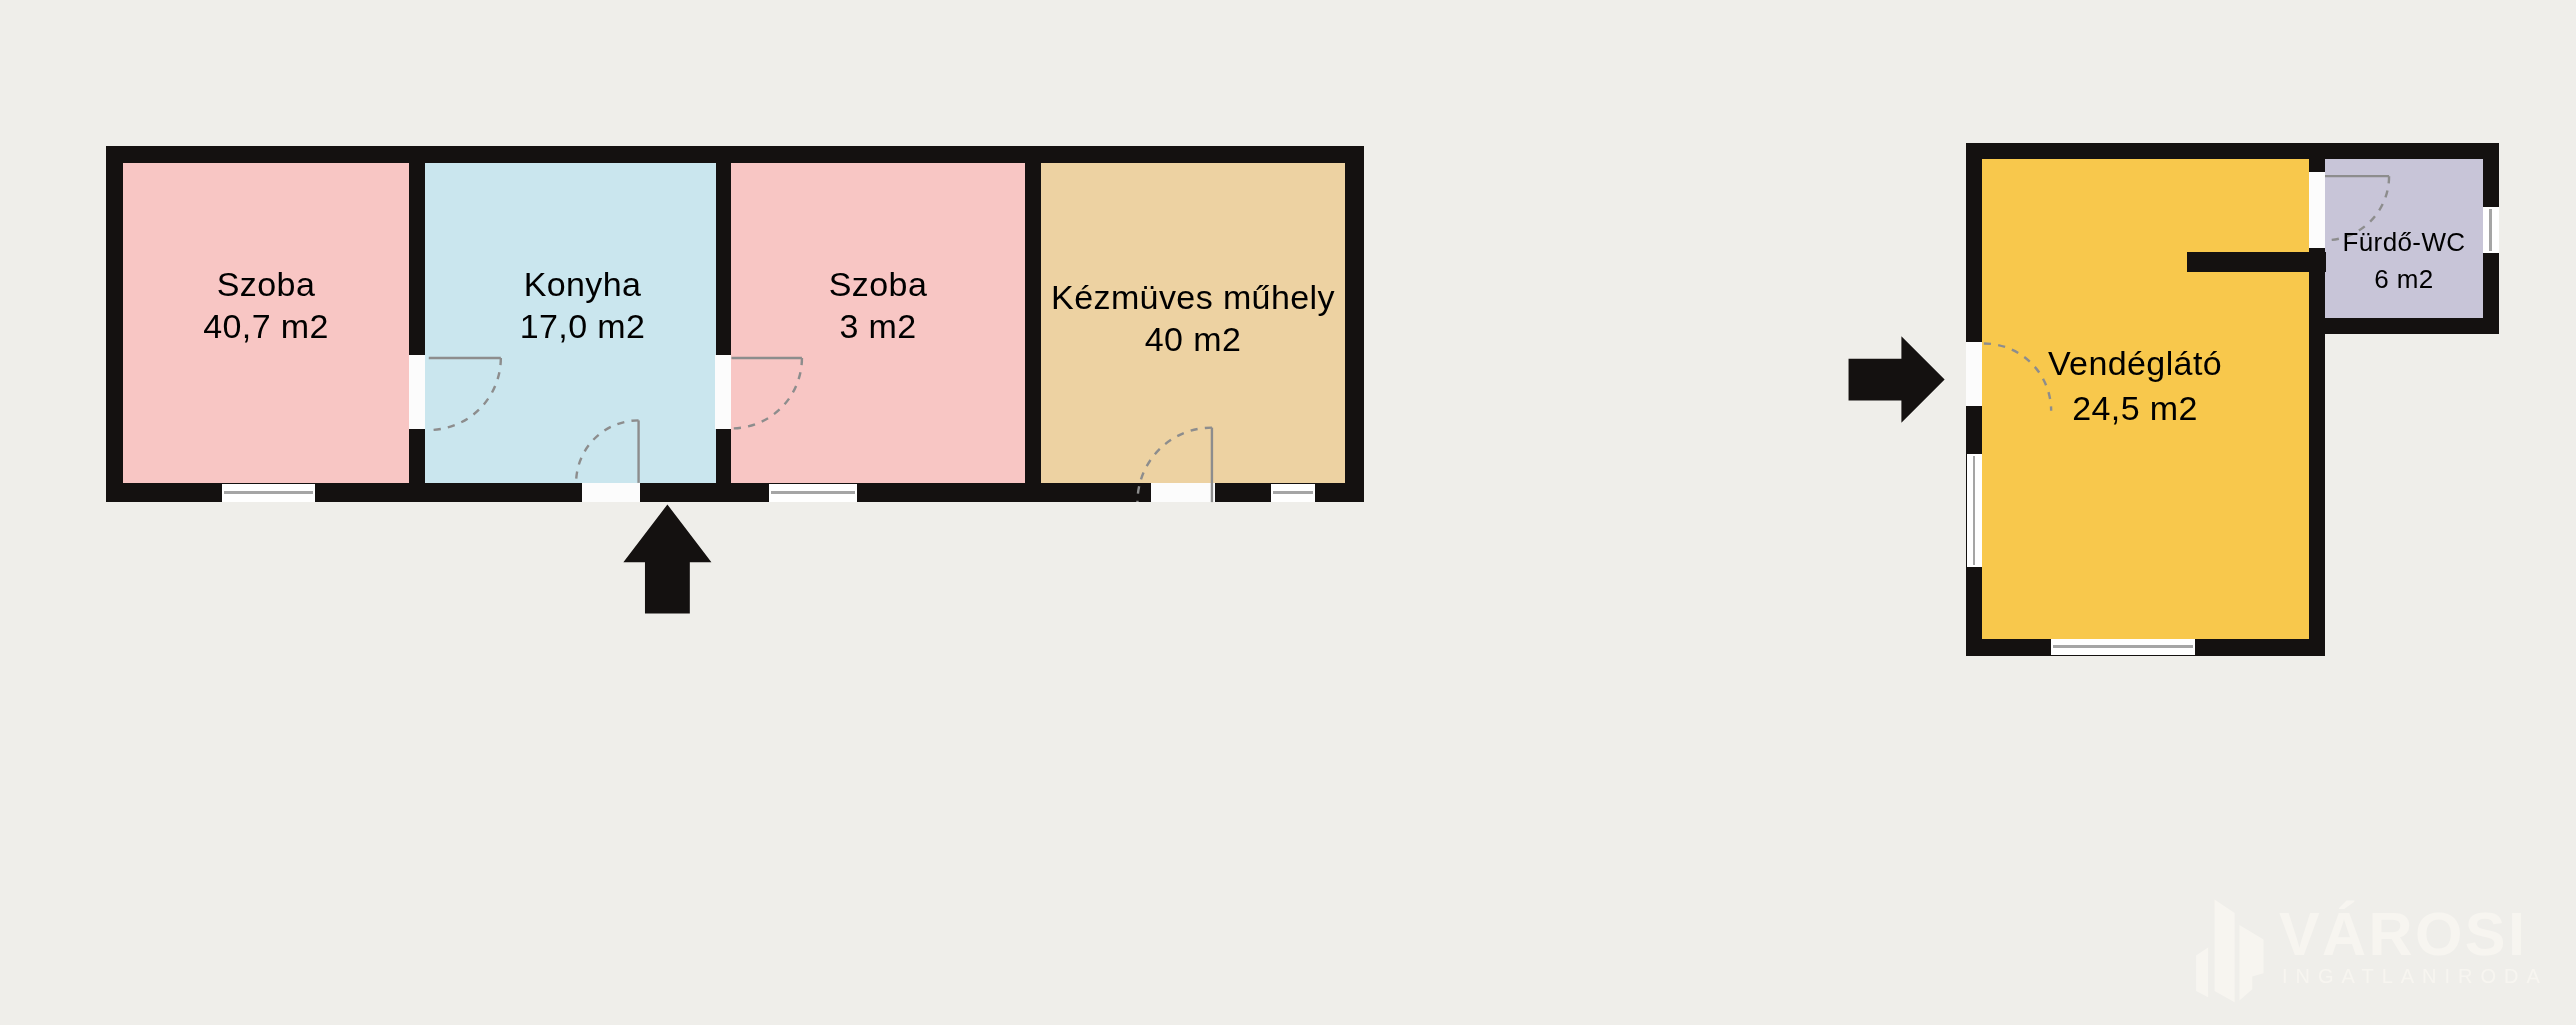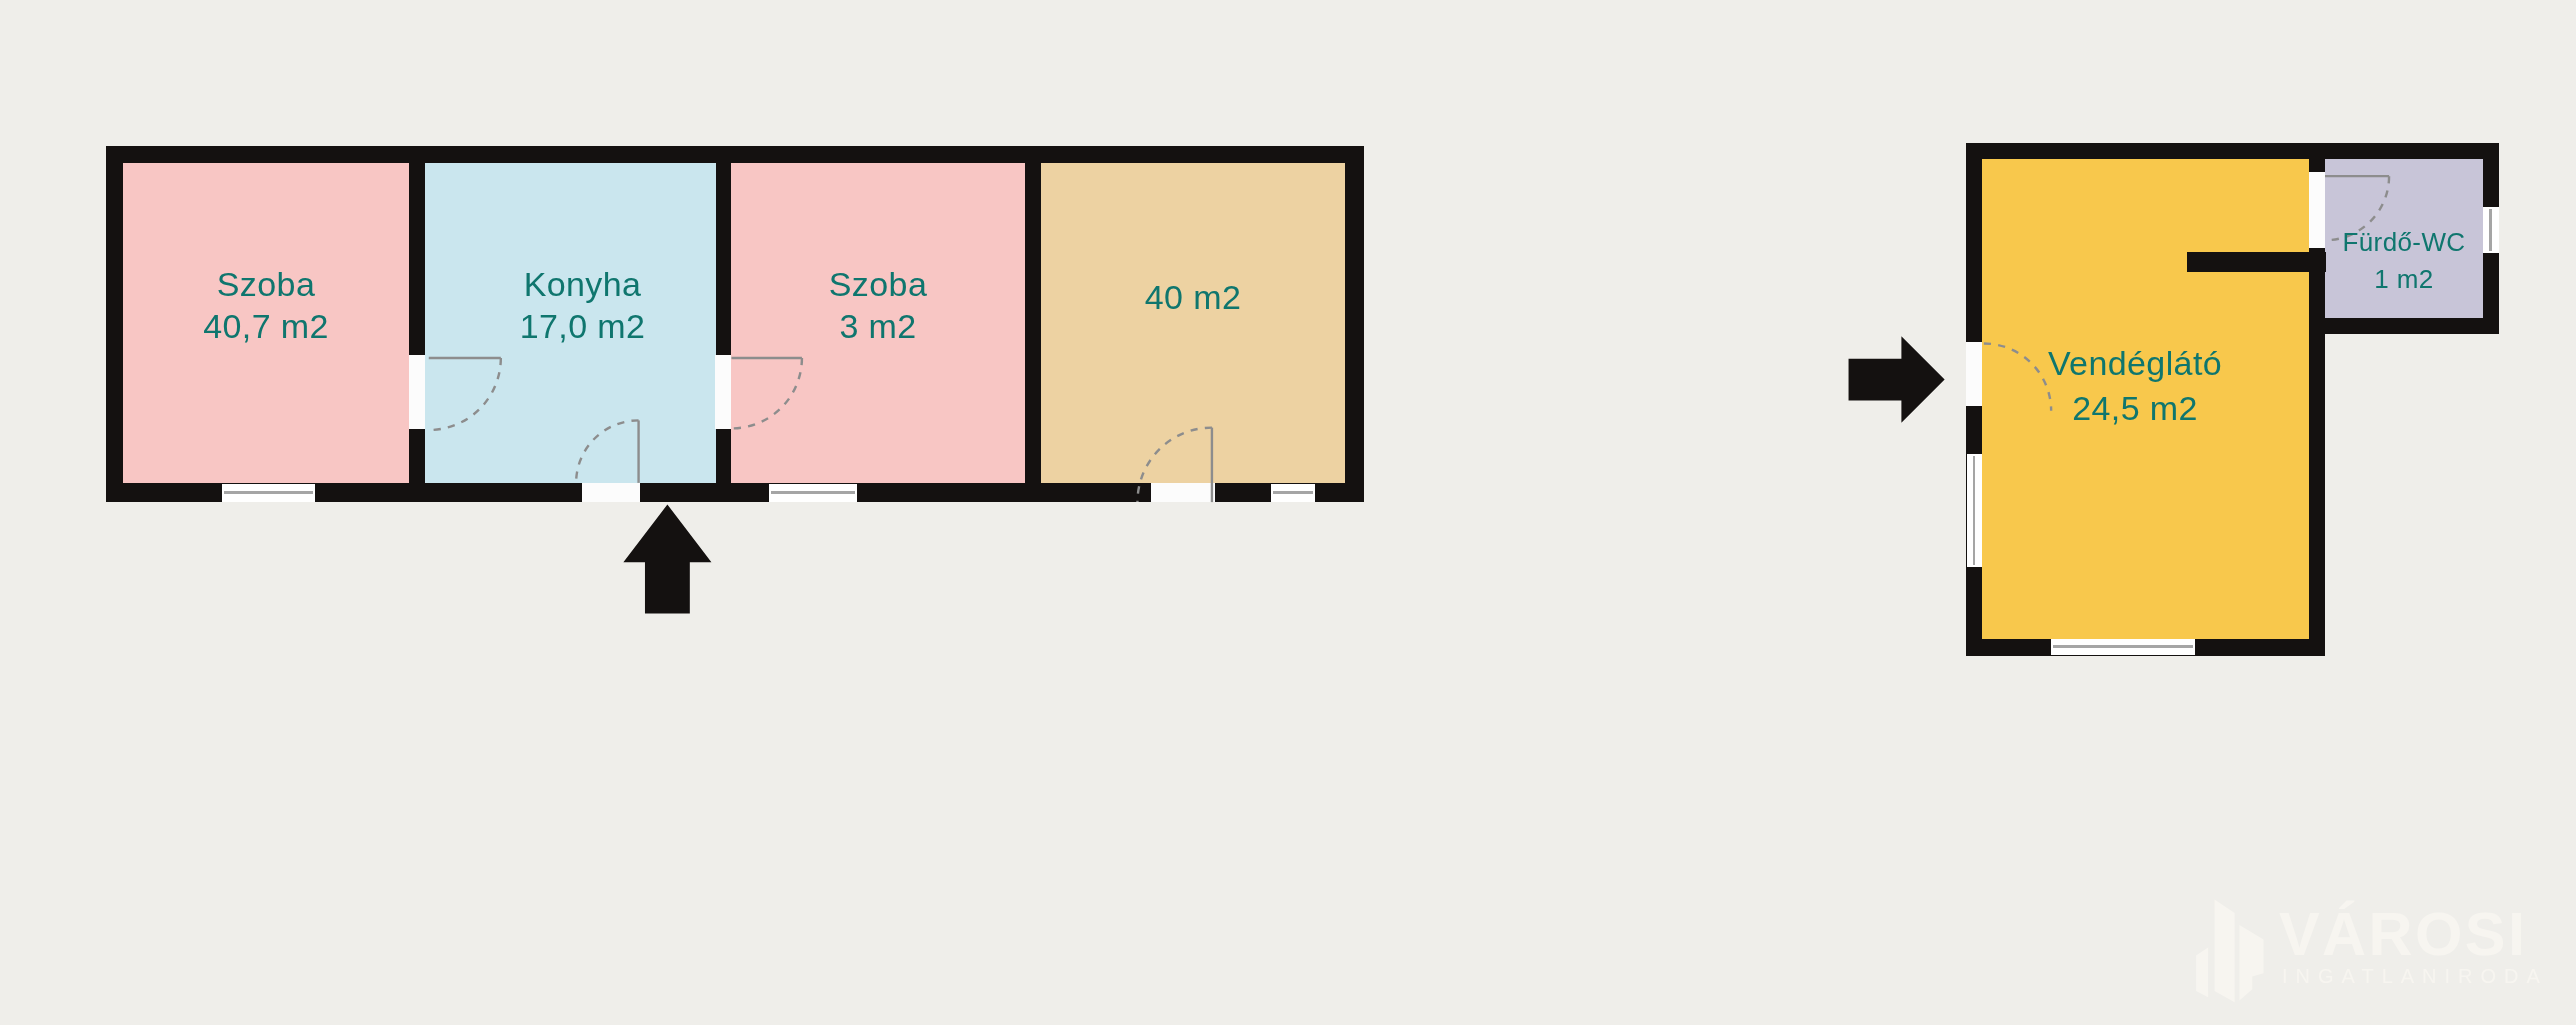--- a/index.html
+++ b/index.html
@@ -7,21 +7,21 @@
   body{width:2576px;height:1025px;background:#efeeea;font-family:"Liberation Sans",sans-serif;overflow:hidden;}
   .canvas{position:relative;width:2576px;height:1025px;background:#efeeea;}
   .plan{position:absolute;inset:0;filter:blur(0.5px);}
   .abs{position:absolute;}
   .wall{background:#141110;}
   .room{position:absolute;}
   .opening{position:absolute;background:#fcfcfc;}
   .win{position:absolute;background:#ffffff;}
   .win-h::after{content:"";position:absolute;left:1.6px;right:1.6px;top:50%;height:2.4px;margin-top:-1.6px;background:#a5a5a5;}
   .win-v::after{content:"";position:absolute;top:1.6px;bottom:1.6px;left:50%;width:2.4px;margin-left:-1.6px;background:#a5a5a5;}
-  .room-label{position:absolute;text-align:center;color:#0f766e;font-size:34px;line-height:42px;letter-spacing:0.4px;}
+  .room-label{position:absolute;text-align:center;color:#000000;font-size:34px;line-height:42px;letter-spacing:0.4px;}
   .room-label.small{font-size:26px;line-height:37px;}
   .room-label.tall{line-height:45px;}
   svg.overlay{position:absolute;left:0;top:0;pointer-events:none;}
   .arc{fill:none;stroke:#8d8d8d;stroke-width:3;stroke-dasharray:9 9;}
   .leaf{fill:none;stroke:#8d8d8d;stroke-width:3;}
   .arrow{fill:#141110;}
   .watermark{position:absolute;filter:blur(0.4px);color:#f7f5f0;}
   .brand{position:absolute;font-weight:700;font-size:61px;letter-spacing:2.4px;color:#f7f5f0;}
   .brand-sub{position:absolute;font-weight:400;font-size:20px;letter-spacing:8px;color:#f7f5f0;}
 </style>
@@ -84,29 +84,30 @@
     </div>
     <div class="room-label" style="left:425px;top:263px;width:315px;">
       <div>Konyha</div>
       <div>17,0 m2</div>
     </div>
     <div class="room-label" style="left:731px;top:263px;width:294px;">
       <div>Szoba</div>
       <div>3 m2</div>
     </div>
     <div class="room-label" style="left:1029px;top:276px;width:328px;">
+      <div>Kézmüves műhely</div>
       <div>40 m2</div>
     </div>
     <div class="room-label tall" style="left:1982px;top:341px;width:306px;">
       <div>Vendéglátó</div>
       <div>24,5 m2</div>
     </div>
     <div class="room-label small" style="left:2320px;top:224px;width:168px;">
       <div>Fürdő-WC</div>
-      <div>1 m2</div>
+      <div>6 m2</div>
     </div>
 
   </div>
 
   <div class="watermark" style="left:2196px;top:891px;width:360px;height:120px;">
     <svg style="position:absolute;left:0;top:1.6px;" width="74" height="114" viewBox="0 0 92 142">
       <polygon fill="#f7f5f0" points="0,78 15,68 15,130 0,122"></polygon>
       <polygon fill="#f7f5f0" points="23,8 48,25 48,136 23,122"></polygon>
       <polygon fill="#f7f5f0" points="54,40 84,58 84,100 70,104 70,120 54,134"></polygon>
     </svg>

